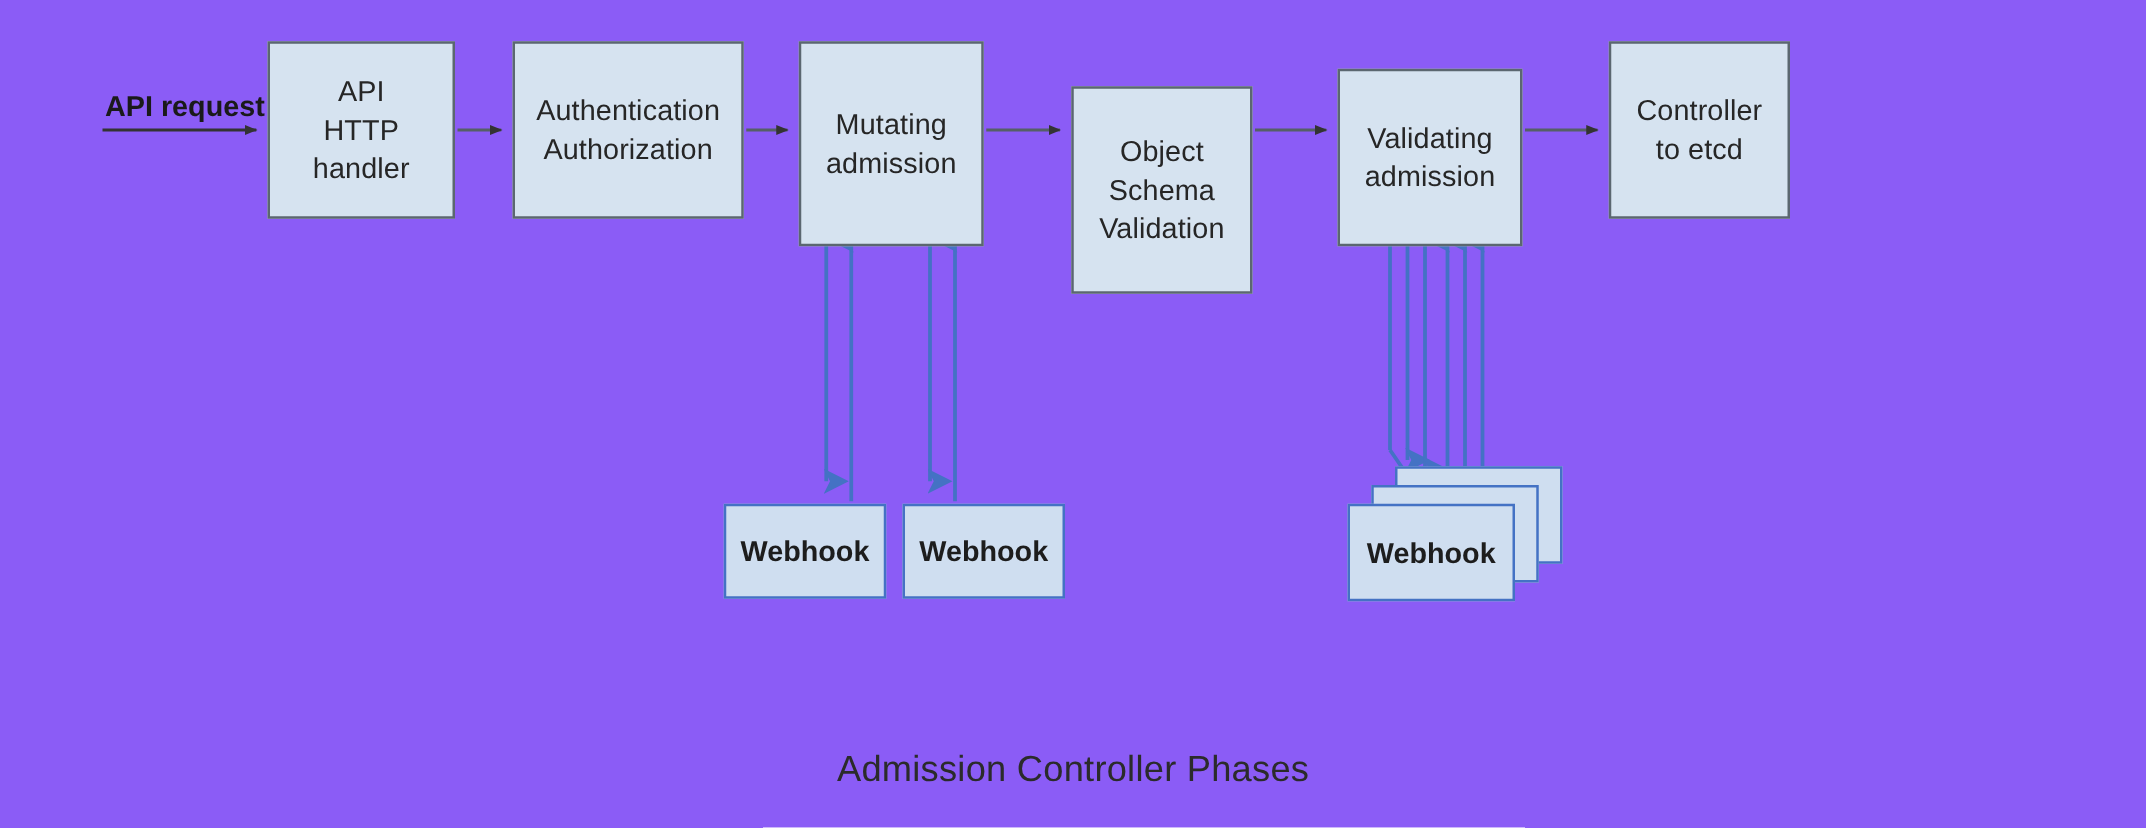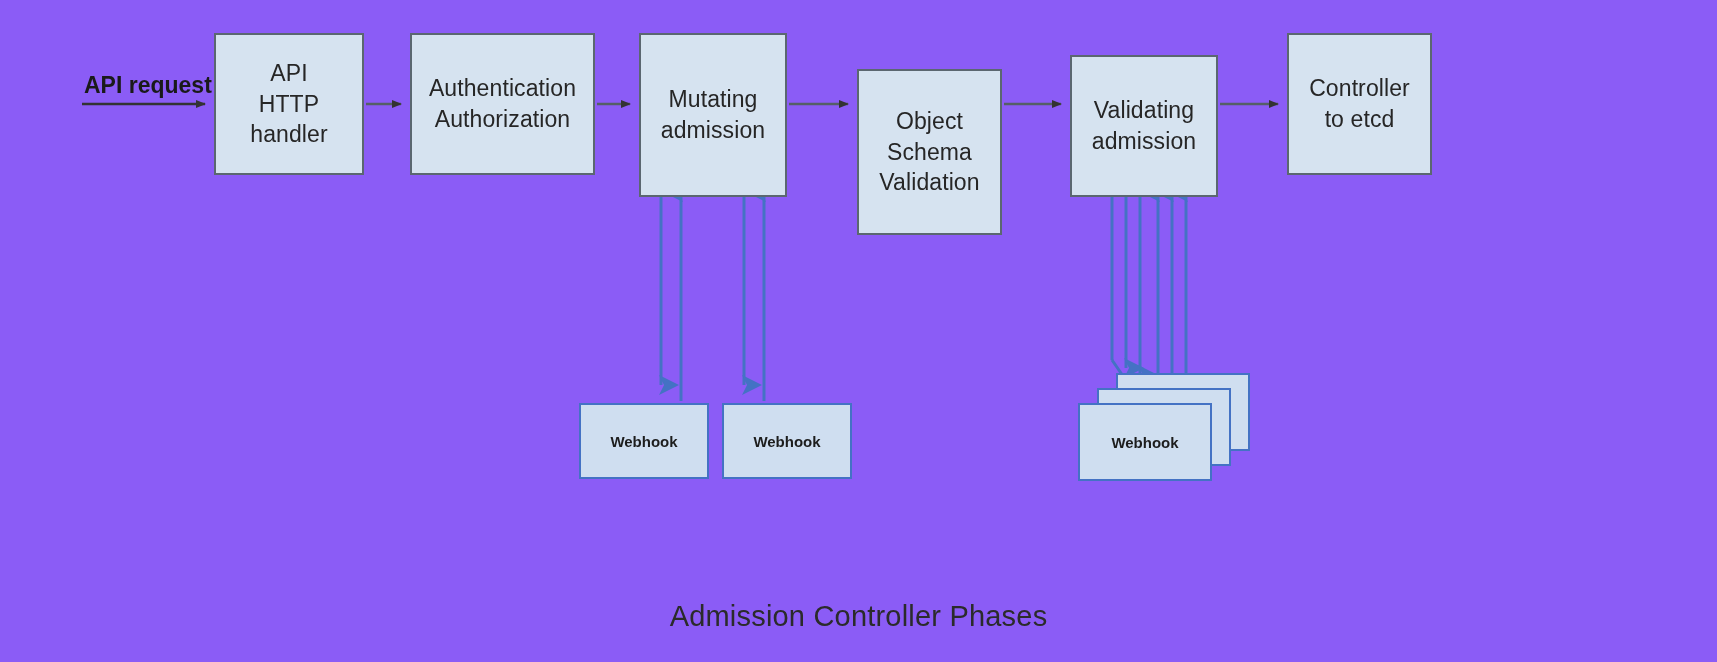--- a/index.html
+++ b/index.html
@@ -40,21 +40,21 @@
   
   .wbox {
     position: absolute;
     box-sizing: border-box;
     background: #cfdef0;
     border: 2px solid #4472c4;
     display: flex;
     align-items: center;
     justify-content: center;
     text-align: center;
-    font-size: 15px;
+    font-size: 23px;
     font-weight: bold;
     color: #1d1d1d;
   }
   .wbox.ghost { background: #cfdef0; }
 
   
   .flow-label {
     position: absolute;
     font-size: 23px;
     font-weight: bold;

